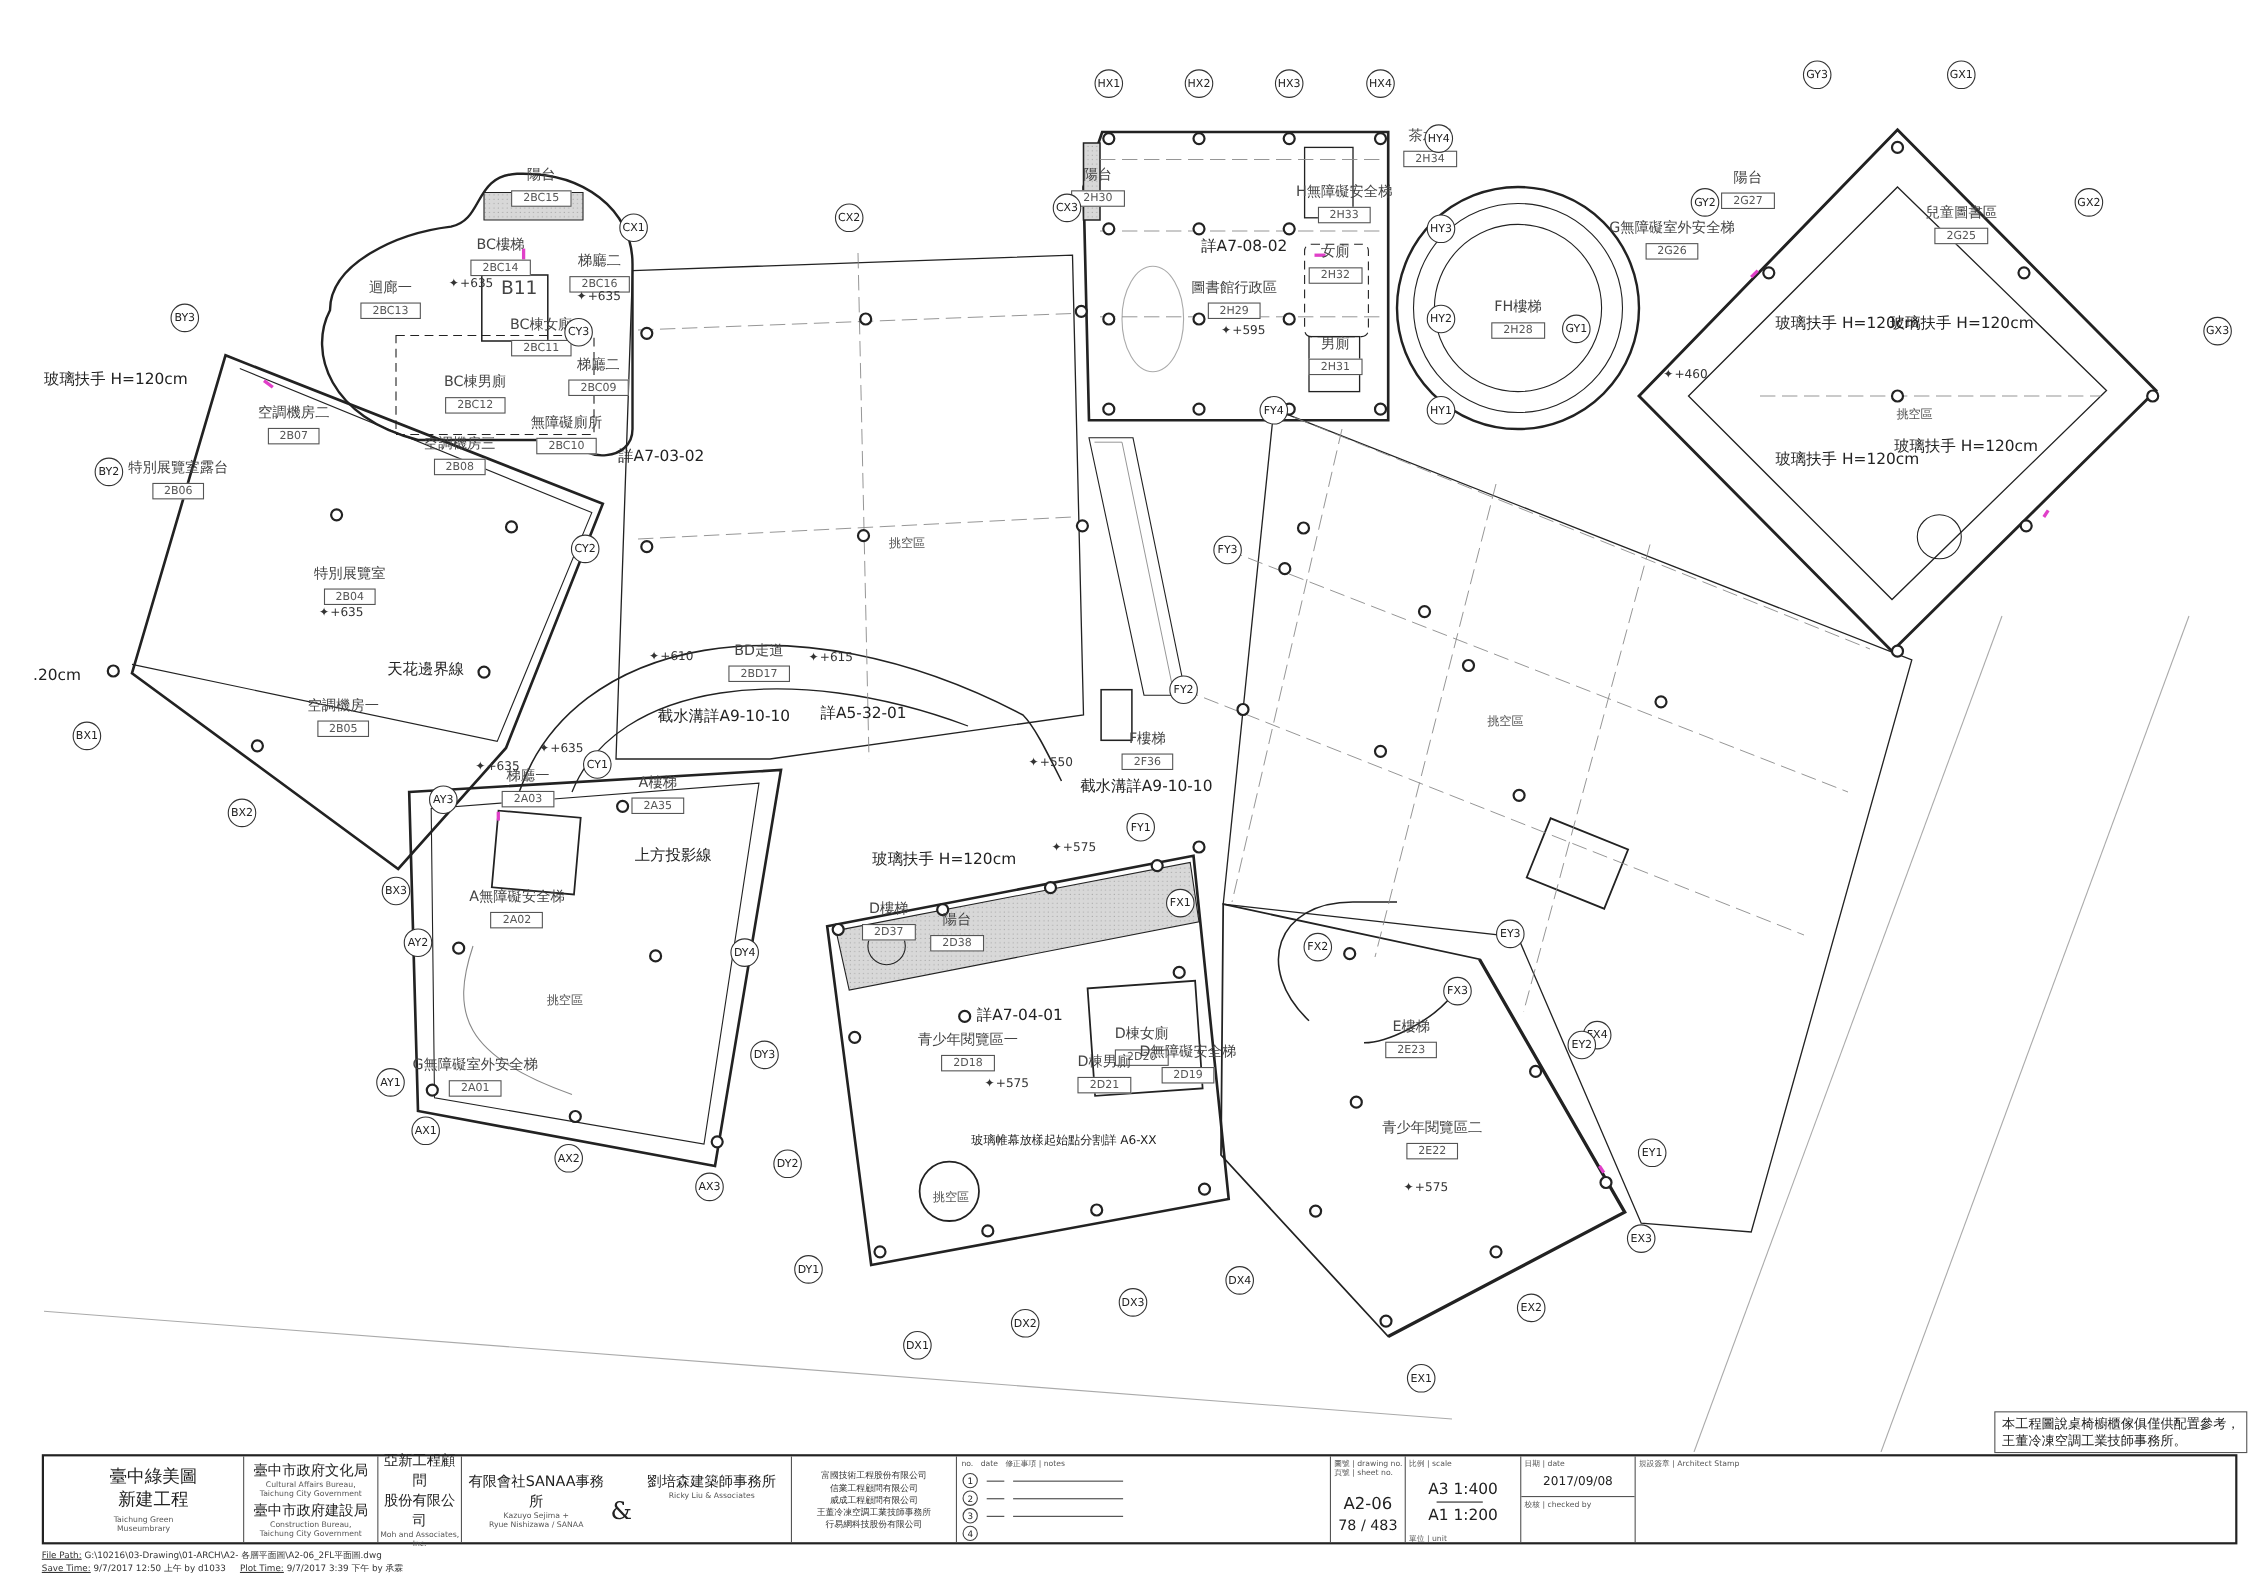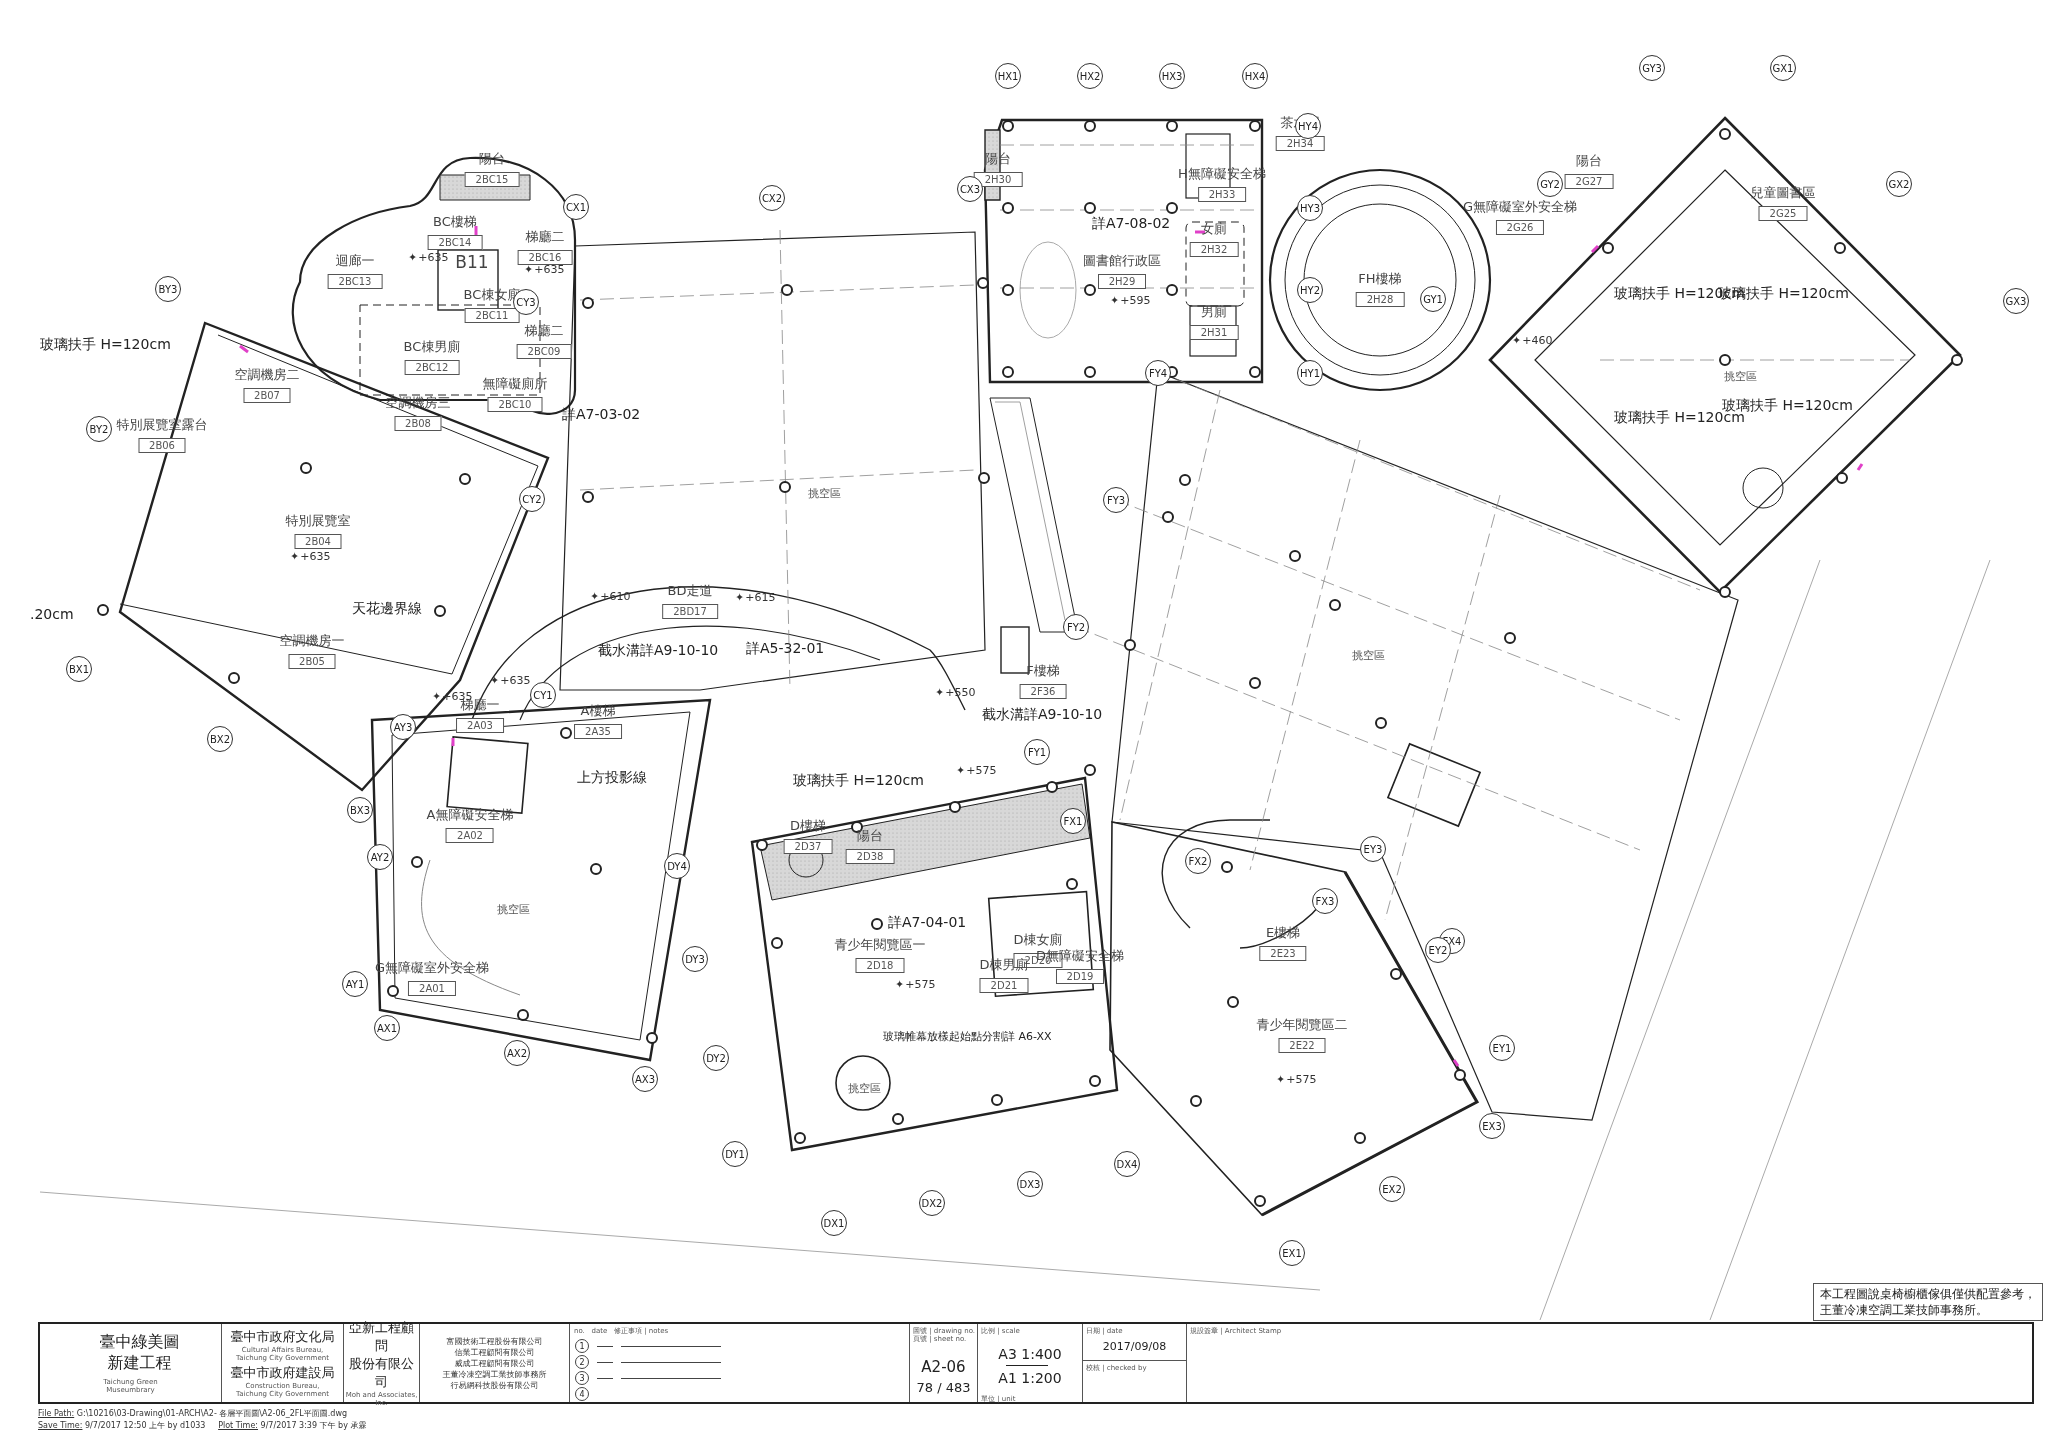--- a/index.html
+++ b/index.html
@@ -363,20 +363,32 @@
       <div class="sm">Taichung City Government</div>
     </div>
   </div>
   <div class="c" style="width:76px">
     <div class="ctr">
       <div style="font-size:13px">亞新工程顧問</div>
       <div style="font-size:13px">股份有限公司</div>
       <div class="sm">Moh and Associates, Inc.</div>
     </div>
   </div>
+  <div class="c" style="width:300px;display:flex">
+    <div class="ctr" style="width:135px;justify-content:flex-start;padding-top:14px;box-sizing:border-box">
+      <div style="font-size:13px">有限會社SANAA事務所</div>
+      <div class="sm">Kazuyo Sejima +</div>
+      <div class="sm">Ryue Nishizawa / SANAA</div>
+    </div>
+    <div style="width:22px;font-family:'DejaVu Serif',serif;font-size:22px;padding-top:38px">&amp;</div>
+    <div class="ctr" style="width:140px;justify-content:flex-start;padding-top:14px;box-sizing:border-box">
+      <div style="font-size:13px">劉培森建築師事務所</div>
+      <div class="sm">Ricky Liu &amp; Associates</div>
+    </div>
+  </div>
   <div class="c" style="width:150px">
     <div class="ctr" style="font-size:8px;line-height:11px;color:#333" id="consultants">
         <div>富國技術工程股份有限公司</div>
         <div>信業工程顧問有限公司</div>
         <div>威成工程顧問有限公司</div>
         <div>王董冷凍空調工業技師事務所</div>
         <div>行易網科技股份有限公司</div>
       </div>
   </div>
   <div class="c" style="width:340px">

